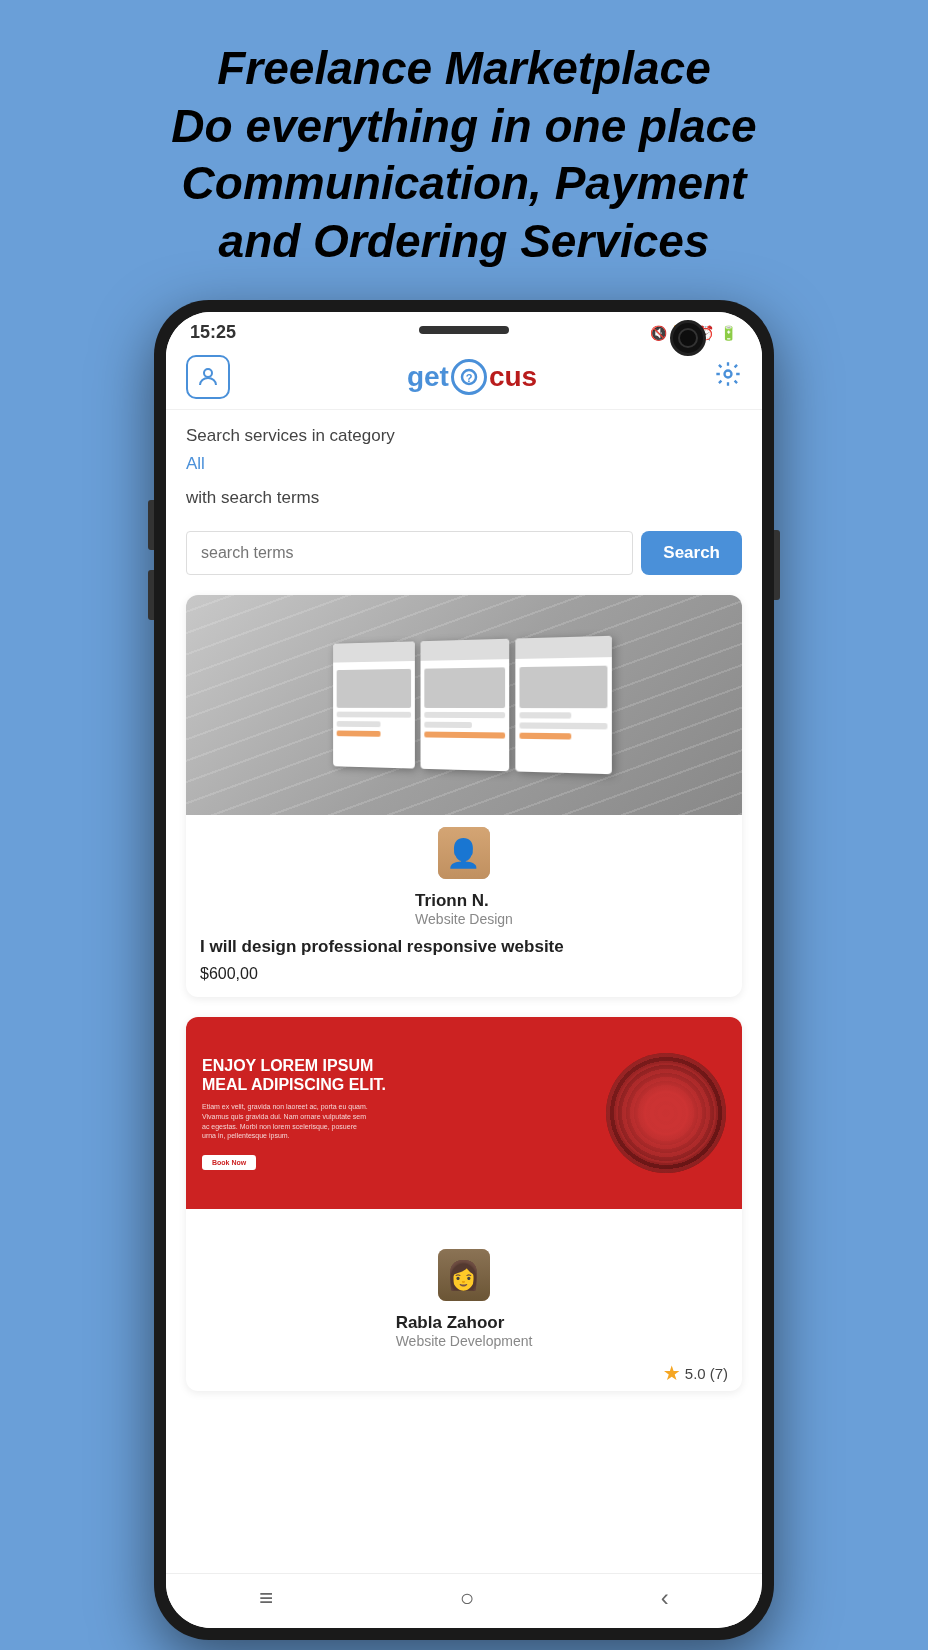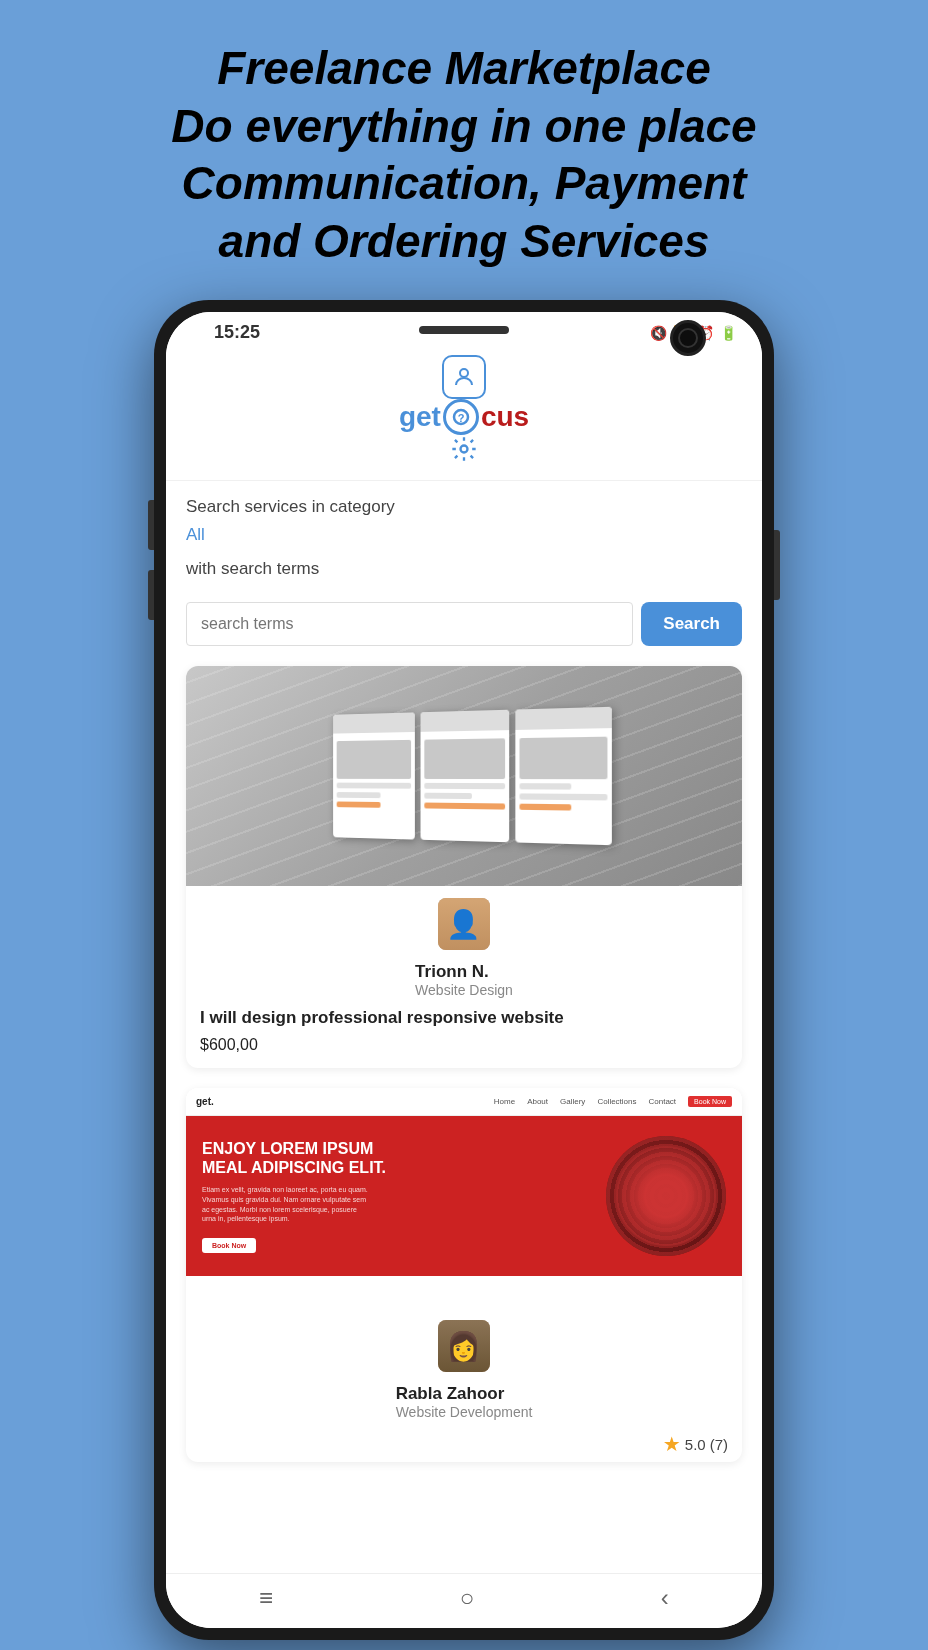--- a/index.html
+++ b/index.html
@@ -123,42 +123,40 @@
       padding: 10px 24px 4px;
       display: flex;
       justify-content: space-between;
       align-items: center;
       flex-shrink: 0;
     }
     .status-time {
       font-size: 18px;
       font-weight: 600;
       color: #333;
-      margin-left: 24px;
     }
     .status-icons {
       display: flex;
       gap: 6px;
       align-items: center;
     }
     .status-icon {
       font-size: 14px;
       color: #555;
     }
 
     
     .app-header {
       background: white;
       padding: 8px 20px 10px;
       display: flex;
       align-items: center;
       justify-content: space-between;
       flex-shrink: 0;
       border-bottom: 1px solid #f0f0f0;
-      flex-direction: column;
     }
     .header-user-icon {
       width: 44px;
       height: 44px;
       border: 2px solid #4a90d9;
       border-radius: 10px;
       display: flex;
       align-items: center;
       justify-content: center;
       color: #4a90d9;
@@ -339,21 +337,21 @@
       margin-right: auto;
     }
     .img2-book-btn {
       background: #e03030;
       color: white;
       padding: 2px 6px;
       border-radius: 2px;
       font-size: 7px;
     }
     .img2-hero {
-      height: 160px;
+      height: 192px;
       background: #cc2222;
       display: flex;
       align-items: center;
       padding: 16px;
       position: relative;
       overflow: hidden;
     }
     .img2-text-block {
       flex: 1;
     }
@@ -627,29 +625,20 @@
               <div class="seller-category">Website Design</div>
             </div>
           </div>
           <div class="card-title">I will design professional responsive website</div>
           <div class="card-price">$600,00</div>
         </div>
 
         <div class="service-card">
 
           <div class="img-placeholder-2">
-            <div class="img2-nav">
-              <span class="img2-nav-logo">get.</span>
-              <span>Home</span>
-              <span>About</span>
-              <span>Gallery</span>
-              <span>Collections</span>
-              <span>Contact</span>
-              <span class="img2-book-btn">Book Now</span>
-            </div>
             <div class="img2-hero">
               <div class="img2-text-block">
                 <div class="img2-title">ENJOY LOREM IPSUM<br>MEAL ADIPISCING ELIT.</div>
                 <div class="img2-desc">Etiam ex velit, gravida non laoreet ac, porta eu quam.<br>Vivamus quis gravida dui. Nam ornare vulputate sem<br>ac egestas. Morbi non lorem scelerisque, posuere<br>urna in, pellentesque ipsum.</div>
                 <div class="img2-cta">Book Now</div>
               </div>
               <div class="img2-food"></div>
             </div>
           </div>
 

